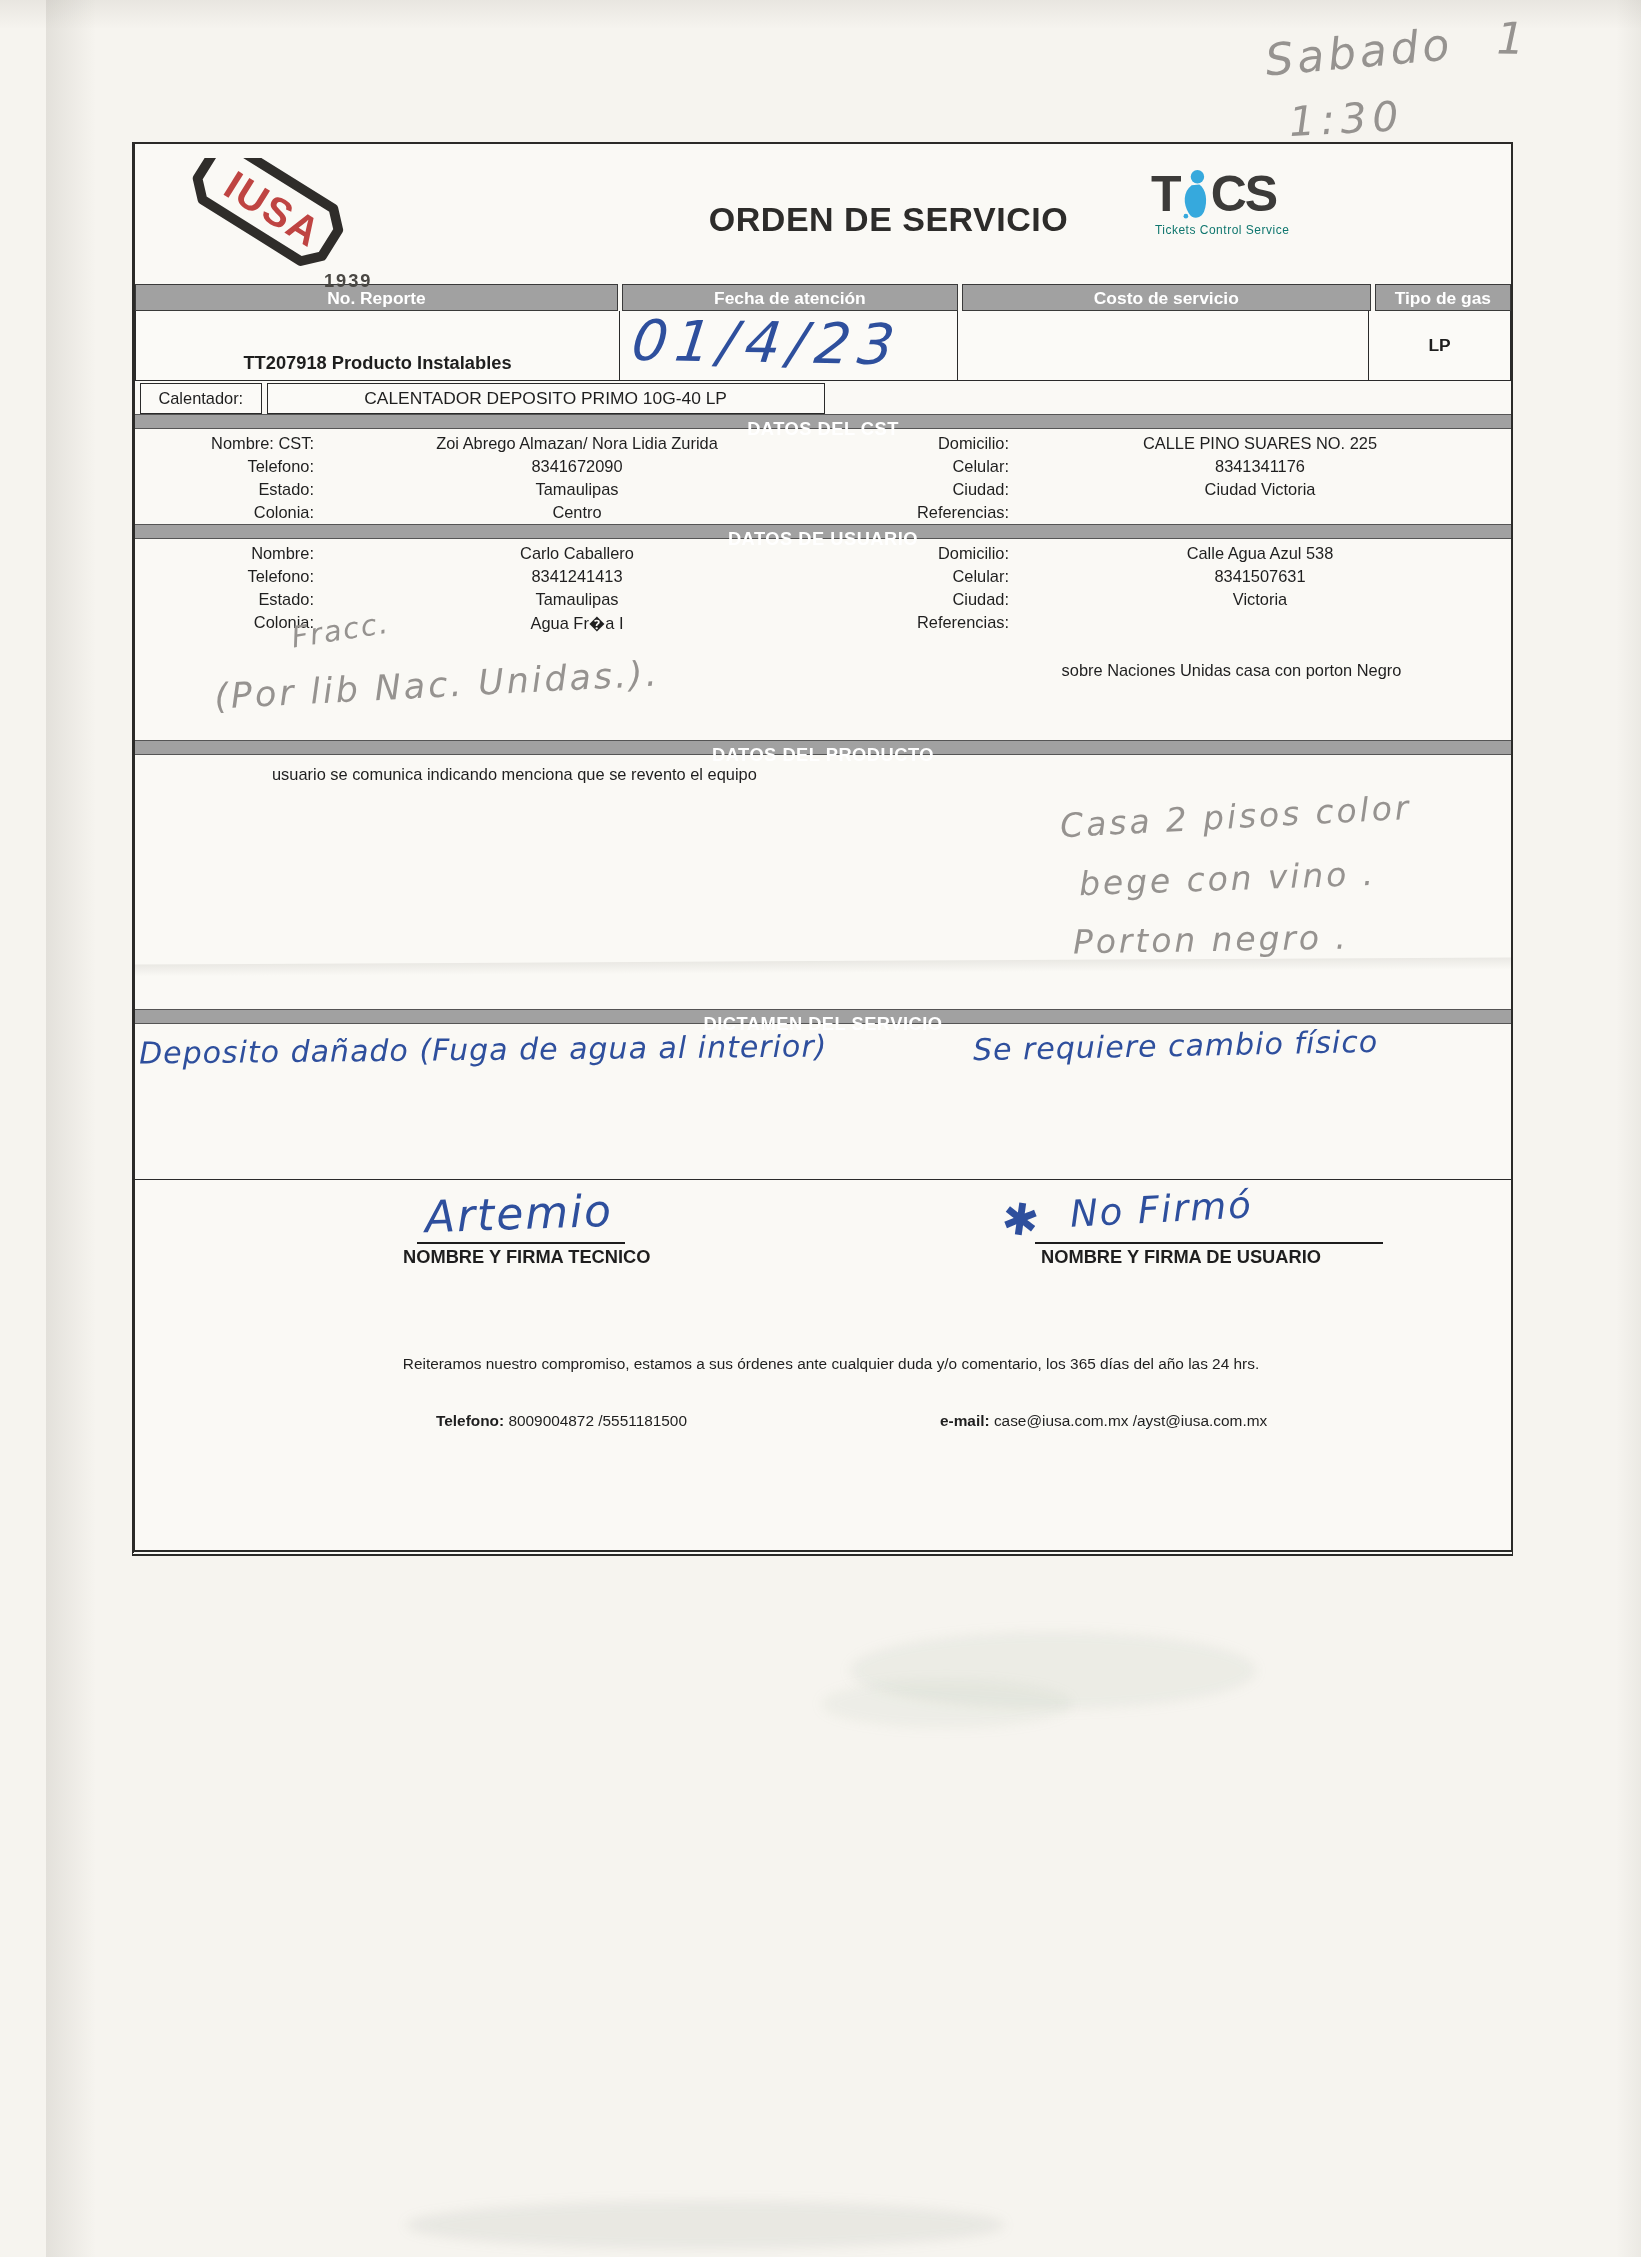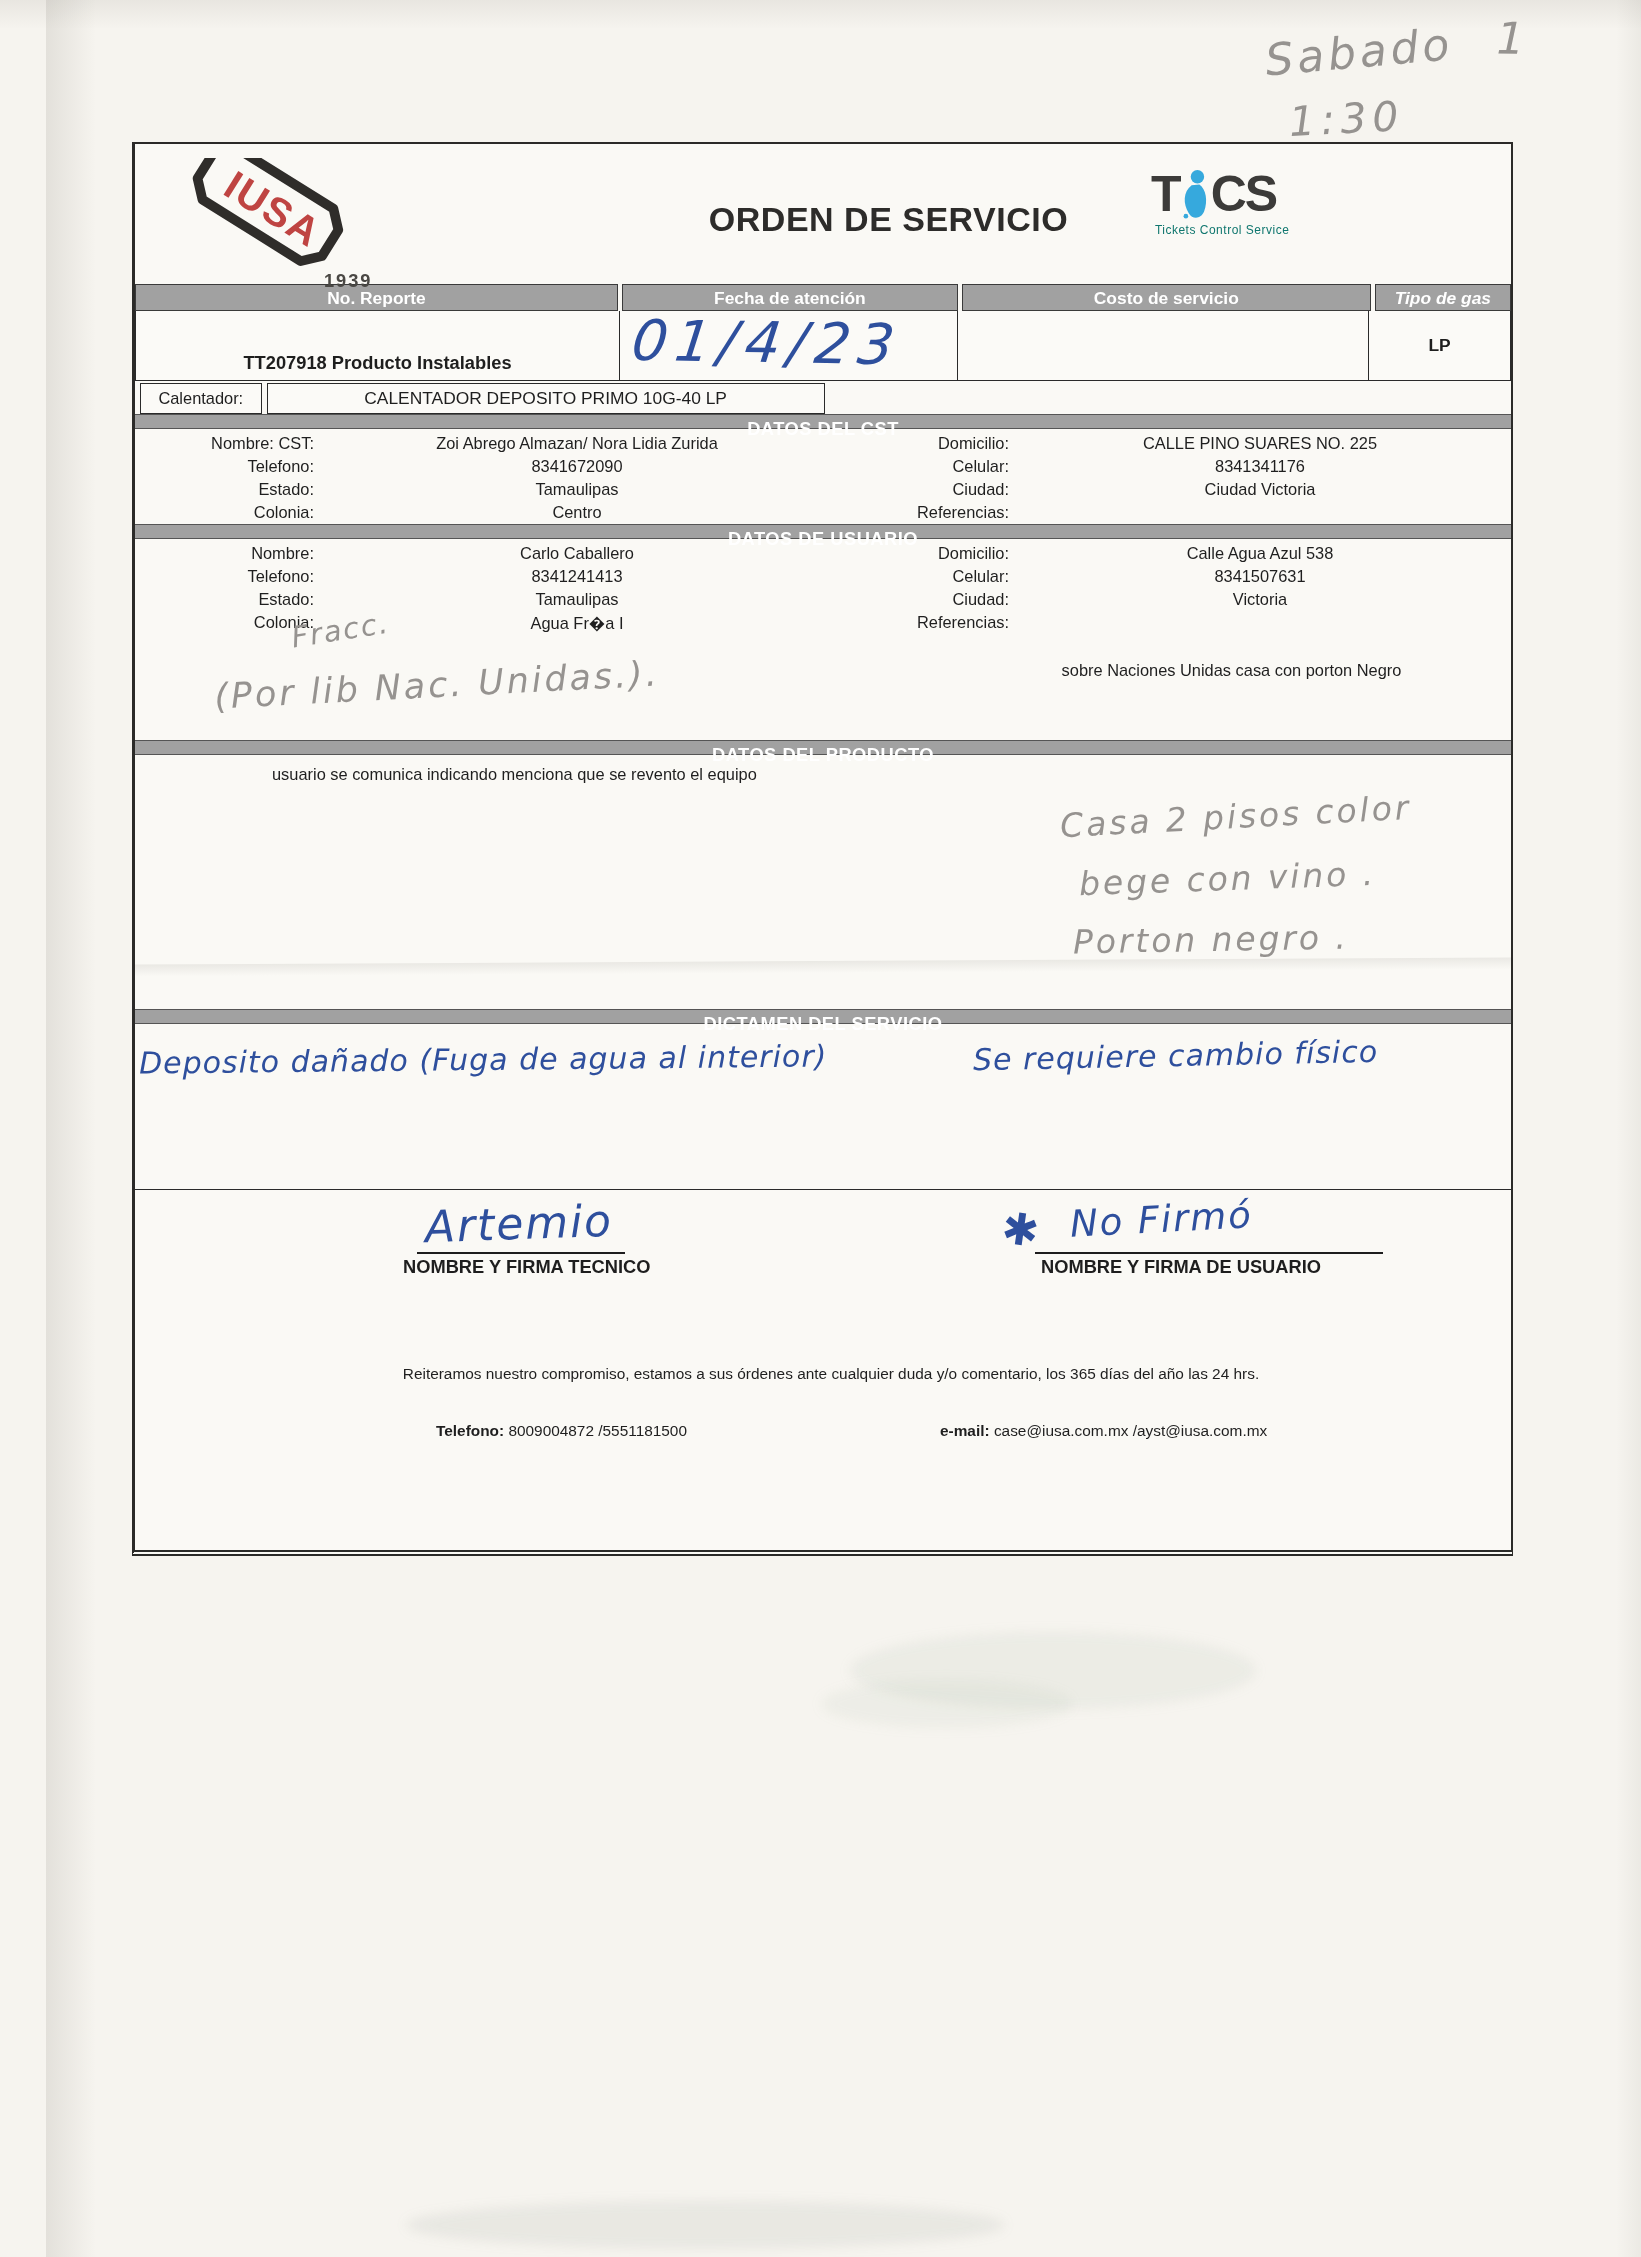--- a/index.html
+++ b/index.html
@@ -38,21 +38,21 @@
   .iusa-year { position:absolute; left:143px; top:112px; font-size:18.3px; font-weight:bold; color:#4a4844; letter-spacing:1.9px; }
   .tics { position:absolute; left:1016px; top:25px; width:212px; text-align:left; }
   .tics-row { display:flex; align-items:flex-start; }
   .tics-letter { font-size:50px; font-weight:bold; color:#3c3b39; line-height:50px; letter-spacing:-1.9px; }
   .tics-sub { font-size:12px; color:#0f766e; margin-top:1.9px; margin-left:3.9px; letter-spacing:0.5px; }
 
   
   .rt-head { display:flex; gap:3.9px; }
   .th { background:#a1a1a1; color:#fff; font-weight:bold; font-size:17.4px; text-align:center;
         height:27px; line-height:27px; border:1px solid #3a3a3a; }
-  .th1 { width:483px; } .th2 { width:336px; } .th3 { width:409px; } .th4 { flex:1;font-style:italic; }
+  .th1 { width:483px; } .th2 { width:336px; } .th3 { width:409px; } .th4 { flex:1; }
   .rt-vals { display:flex; }
   .td { border:1.9px solid #2a2a2a; border-top:none; height:70px; background:#fbfaf7;
         display:flex; align-items:flex-end; justify-content:center; }
   .td1 { width:485px; font-weight:bold; font-size:18.3px; padding-bottom:5.8px; color:#1e1e1e; }
   .td2 { width:338px; border-left:none; }
   .td3 { width:411px; border-left:none; }
   .td4 { flex:1; border-left:none; align-items:center; font-weight:bold; font-size:17.4px; color:#1e1e1e; }
   .fecha-hand { left:497px; top:166px; font-size:56px; transform:skewX(-6deg) rotate(1deg); letter-spacing:7.7px; }
 
   .cal-row { display:flex; height:31px; margin-top:1.9px; }
@@ -80,21 +80,21 @@
   .desc-label { font-size:17px; color:#1f1f1f; margin:7.7px 0 0 5.8px; }
   .desc-lines { margin:7.7px 0 0 137px; font-size:16.4px; color:#1f1f1f; line-height:24px; }
   .hand-casa1 { left:925px;  top:35px;  font-size:33px; transform:rotate(-3deg); letter-spacing:2.9px; }
   .hand-casa2 { left:944px;  top:97px; font-size:33px; transform:rotate(-2deg); letter-spacing:2.9px; }
   .hand-casa3 { left:938px;  top:158px; font-size:33px; transform:rotate(-1deg); letter-spacing:2.9px; }
 
   .refa-zone { position:relative; height:69px; }
   .crease { position:absolute; left:0; top:21px; width:100%; height:17.4px; transform:rotate(-.3deg);
             background:linear-gradient(to bottom, rgba(90,85,75,.10), rgba(90,85,75,0) 70%); }
 
-  .dict-zone { position:relative; height:155px;margin-top:10px; }
+  .dict-zone { position:relative; height:155px; }
   .hand-dict-l { left:3.9px;   top:7.7px; font-size:30px; transform:rotate(-.6deg); letter-spacing:1px; }
   .hand-dict-r { left:838px; top:3.9px; font-size:30px; transform:rotate(-1.2deg); letter-spacing:1px; }
 
   .sig-zone { position:relative; height:130px; border-top:1.9px solid #2a2a2a; }
   .sig-hand-t { left:290px; top:7.7px;  font-size:44px; transform:rotate(-2deg); letter-spacing:1.9px; }
   .sig-line-t { position:absolute; left:282px; top:62px; width:208px; height:1.9px; background:#1d1d1d; }
   .sig-label-t{ position:absolute; left:268px; top:66px; font-size:18.3px; font-weight:bold; color:#1e1e1e; }
   .sig-mark   { left:867px; top:13.5px; font-size:44px; transform:rotate(8deg); }
   .sig-hand-u { left:935px; top:7.7px;  font-size:37px; transform:rotate(-3deg); letter-spacing:1.9px; }
   .sig-line-u { position:absolute; left:900px; top:62px; width:348px; height:1.9px; background:#1d1d1d; }

